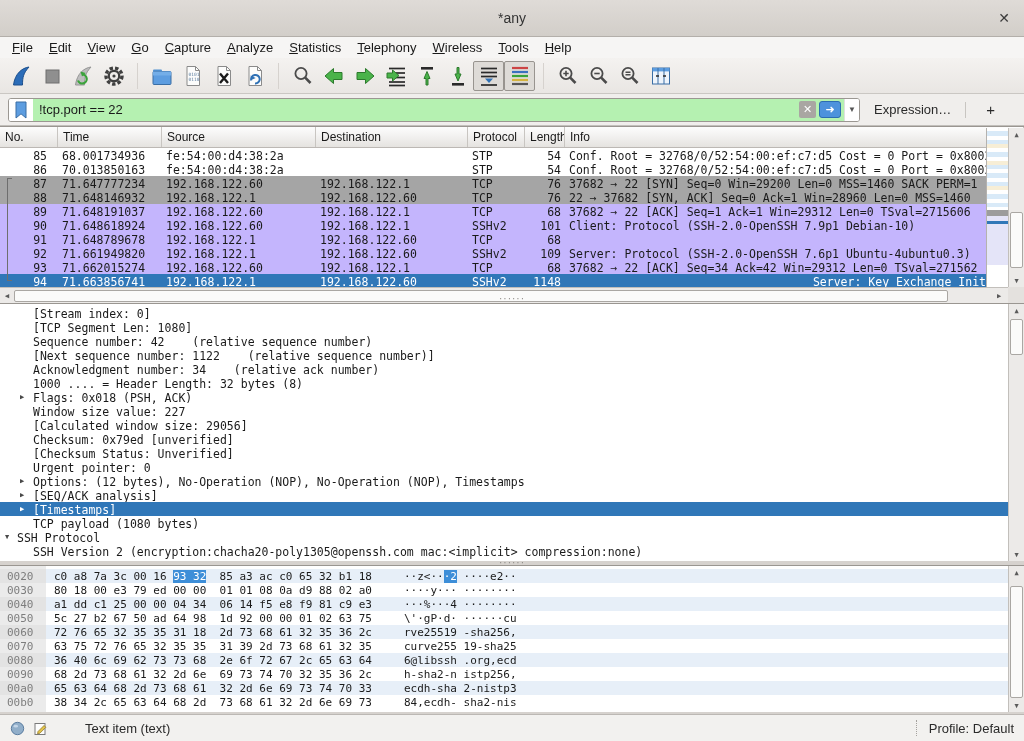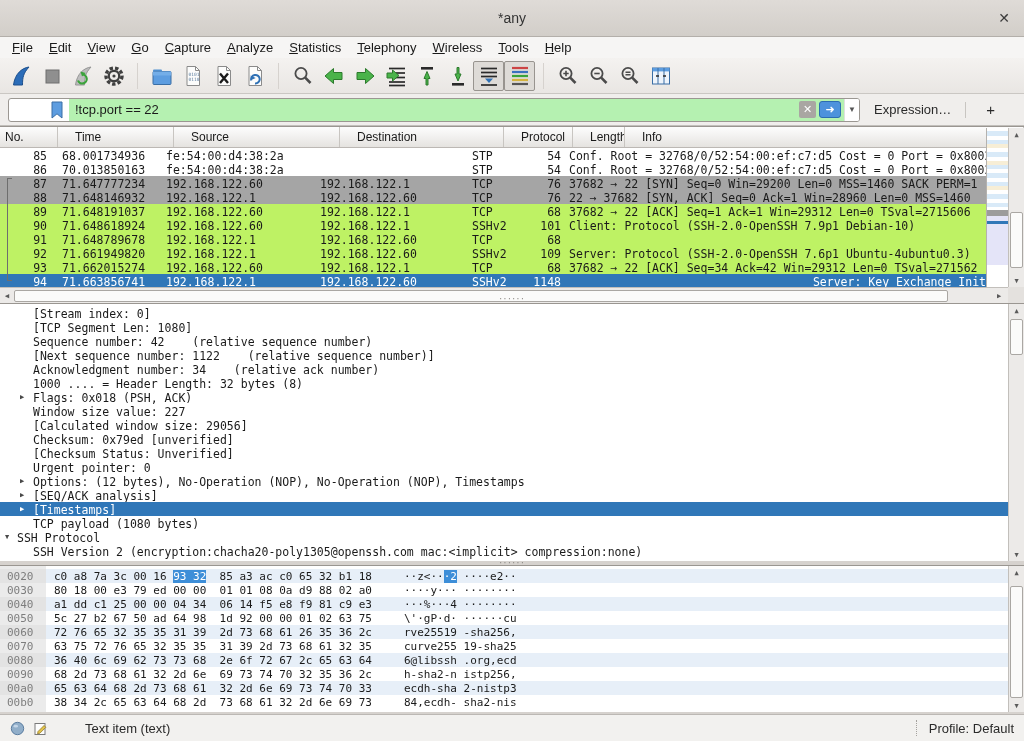--- a/index.html
+++ b/index.html
@@ -25,47 +25,47 @@
     display:flex; align-items:center; padding-left:5px; }
   .tool { width:31px; height:30px; display:flex; align-items:center; justify-content:center; border:1px solid transparent; }
   .tool.toggled { border:1px solid #98948f; background:#dedbd7; border-radius:2px; }
   .tgap { width:9px; height:26px; border-right:1px solid #d6d2ce; margin-right:8px; }
   .icon { display:flex; }
 
   
   .filterbar { position:absolute; left:0; top:94px; width:1024px; height:32px;
     background:#f0eeec; border-bottom:1px solid #c2bfbb; display:flex; align-items:center; padding:0 8px; }
   .filterbox { width:852px; height:24px; background:#fff; border:1px solid #9b9792; border-radius:3px;
-    display:flex; align-items:center; overflow:hidden;padding-left:36px; }
+    display:flex; align-items:center; overflow:hidden; }
   .bm-btn { width:24px; height:22px; display:flex; align-items:center; justify-content:center; background:#fff; }
   .filter-field { flex:1; height:22px; background:#b5f1b1; display:flex; align-items:center;
     font-size:13px; padding-left:6px; }
   .filter-text { flex:1; }
   .clear-btn { width:17px; height:17px; background:#a9a6a2; color:#fff; border-radius:2px;
     font-size:11px; line-height:17px; text-align:center; margin-right:3px; }
   .apply-btn { width:22px; height:17px; background:#4d92dc; border:1px solid #2d6cb2; border-radius:3px;
     color:#fff; font-size:11px; line-height:15px; text-align:center; margin-right:3px; }
   .fcaret { width:15px; height:22px; background:#fff; color:#555; font-size:8px; line-height:22px; text-align:center; border-left:1px solid #e0e0e0; }
   .expr-label { font-size:13px; color:#2a2a2a; margin-left:14px; }
   .fsep { width:1px; height:16px; background:#c8c5c1; margin:0 12px 0 14px; }
   .add-btn { font-size:15px; color:#2a2a2a; padding:0 8px; }
 
   
   .packet-pane { position:absolute; left:0; top:126px; width:1024px; height:177px;
     background:#fff; border-top:1px solid #9a9691; font-family:"DejaVu Sans Mono",monospace; }
   .pl-header { position:absolute; left:0; top:0; width:1024px; height:21px; display:flex;
     background:linear-gradient(#fdfdfd,#e5e3e0); border-bottom:1px solid #bcb8b4;
-    font-family:"Liberation Sans",sans-serif; font-size:12px;gap:12px; }
+    font-family:"Liberation Sans",sans-serif; font-size:12px; }
   .pl-hcell { border-right:1px solid #c8c5c1; padding:3px 0 0 5px; overflow:hidden; white-space:nowrap; flex-shrink:0; }
   .pl-rows { position:absolute; left:0; top:21px; width:986px; height:140px; overflow:hidden; }
   .pl-row { height:14px; display:flex; font-size:11.5px; white-space:nowrap; }
   .pl-cell { overflow:hidden; flex-shrink:0; padding-top:1px; }
   .st-white { background:#fff; }
   .st-gray  { background:#a5a5a5; }
-  .st-lav   { background:#bef264; }
+  .st-lav   { background:#c4b5fd; }
   .st-sel   { background:#3077b8; color:#fff; }
   .bracket { position:absolute; left:7px; top:51px; width:5px; height:103px;
     border-left:1px solid #6e6e6e; border-top:1px solid #6e6e6e; border-bottom:1px solid #6e6e6e; pointer-events:none; }
   .minimap { position:absolute; right:16px; top:1px; width:22px; height:160px;
     border-left:1px solid #b5b2ae; overflow:hidden; background:#fff; }
   .stripe { width:100%; }
 
   
   .vscroll { position:absolute; width:16px; background:#eceae8; border-left:1px solid #c2bfbb; }
   .sb-btn { position:absolute; left:0; width:15px; height:14px; background:#eceae8;
@@ -522,21 +522,21 @@
 </div>
 
 <div class="grip" style="top:561px;">······</div>
 
 <div class="hex-pane">
   <div style="padding-top:3px; position:relative;">
       <div class="hx-row alt"><div class="hx-off">0020</div><div class="hx-bytes">c0 a8 7a 3c 00 16 <span class="hl">93 32</span>  85 a3 ac c0 65 32 b1 18</div><div class="hx-ascii">··z&lt;··<span class="hl">·2</span> ····e2··</div></div>
       <div class="hx-row"><div class="hx-off">0030</div><div class="hx-bytes">80 18 00 e3 79 ed 00 00  01 01 08 0a d9 88 02 a0</div><div class="hx-ascii">····y··· ········</div></div>
       <div class="hx-row alt"><div class="hx-off">0040</div><div class="hx-bytes">a1 dd c1 25 00 00 04 34  06 14 f5 e8 f9 81 c9 e3</div><div class="hx-ascii">···%···4 ········</div></div>
       <div class="hx-row"><div class="hx-off">0050</div><div class="hx-bytes">5c 27 b2 67 50 ad 64 98  1d 92 00 00 01 02 63 75</div><div class="hx-ascii">\'·gP·d· ······cu</div></div>
-      <div class="hx-row alt"><div class="hx-off">0060</div><div class="hx-bytes">72 76 65 32 35 35 31 39  2d 73 68 61 26 35 36 2c</div><div class="hx-ascii">rve25519 -sha256,</div></div>
+      <div class="hx-row alt"><div class="hx-off">0060</div><div class="hx-bytes">72 76 65 32 35 35 31 18  2d 73 68 61 32 35 36 2c</div><div class="hx-ascii">rve25519 -sha256,</div></div>
       <div class="hx-row"><div class="hx-off">0070</div><div class="hx-bytes">63 75 72 76 65 32 35 35  31 39 2d 73 68 61 32 35</div><div class="hx-ascii">curve255 19-sha25</div></div>
       <div class="hx-row alt"><div class="hx-off">0080</div><div class="hx-bytes">36 40 6c 69 62 73 73 68  2e 6f 72 67 2c 65 63 64</div><div class="hx-ascii">6@libssh .org,ecd</div></div>
       <div class="hx-row"><div class="hx-off">0090</div><div class="hx-bytes">68 2d 73 68 61 32 2d 6e  69 73 74 70 32 35 36 2c</div><div class="hx-ascii">h-sha2-n istp256,</div></div>
       <div class="hx-row alt"><div class="hx-off">00a0</div><div class="hx-bytes">65 63 64 68 2d 73 68 61  32 2d 6e 69 73 74 70 33</div><div class="hx-ascii">ecdh-sha 2-nistp3</div></div>
       <div class="hx-row"><div class="hx-off">00b0</div><div class="hx-bytes">38 34 2c 65 63 64 68 2d  73 68 61 32 2d 6e 69 73</div><div class="hx-ascii">84,ecdh- sha2-nis</div></div>
     </div>
   <div class="vscroll" style="right:0; top:0; height:147px;">
     <div class="sb-btn" style="top:0;">▲</div>
     <div class="sb-thumb" style="top:20px; height:112px;"></div>
     <div class="sb-btn" style="top:133px;">▼</div>

